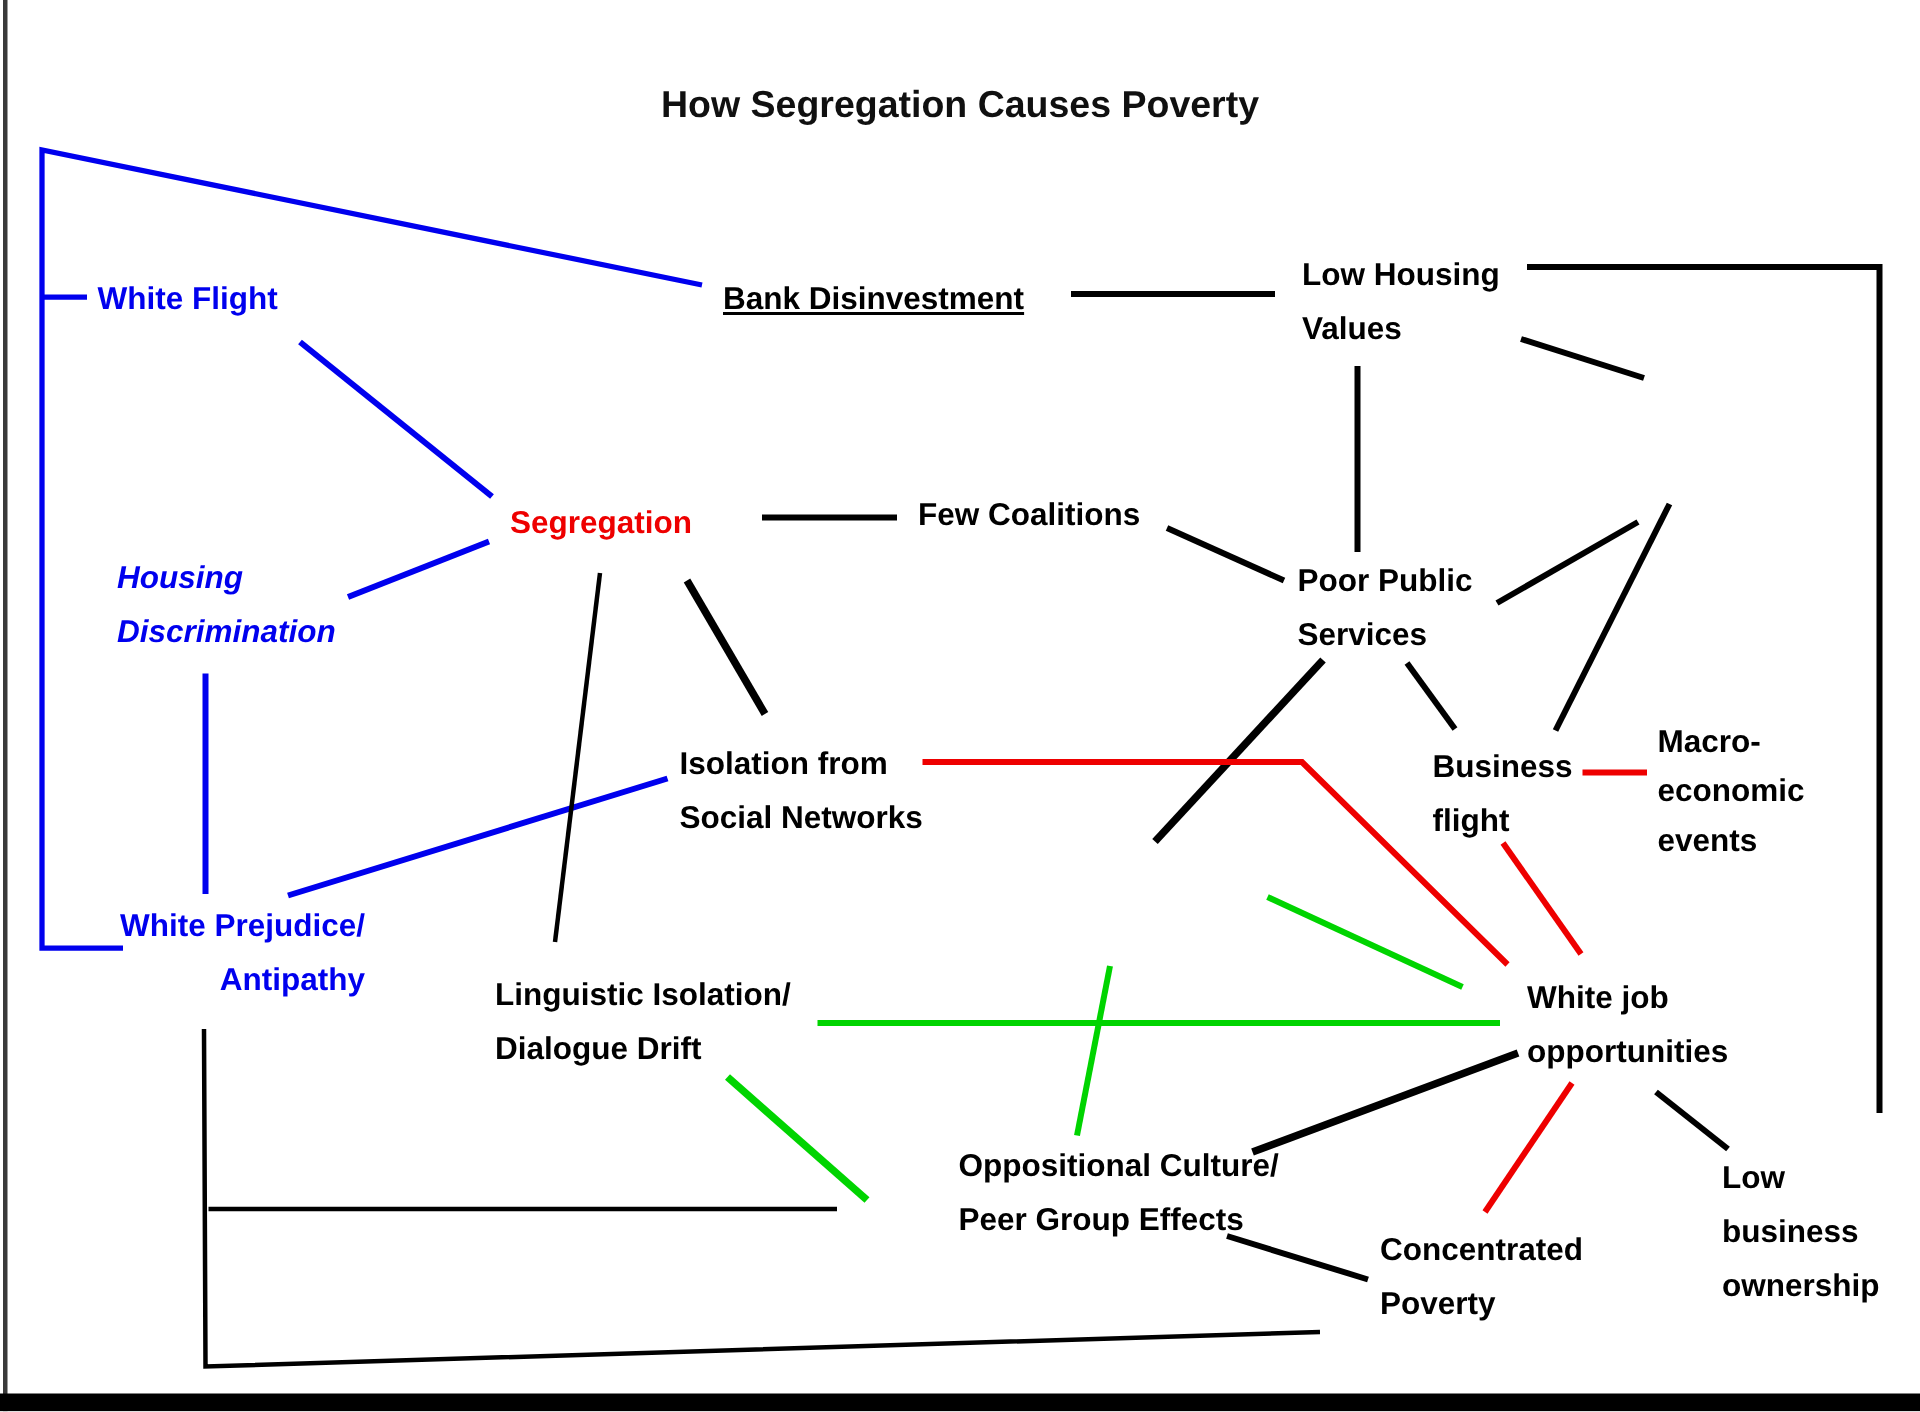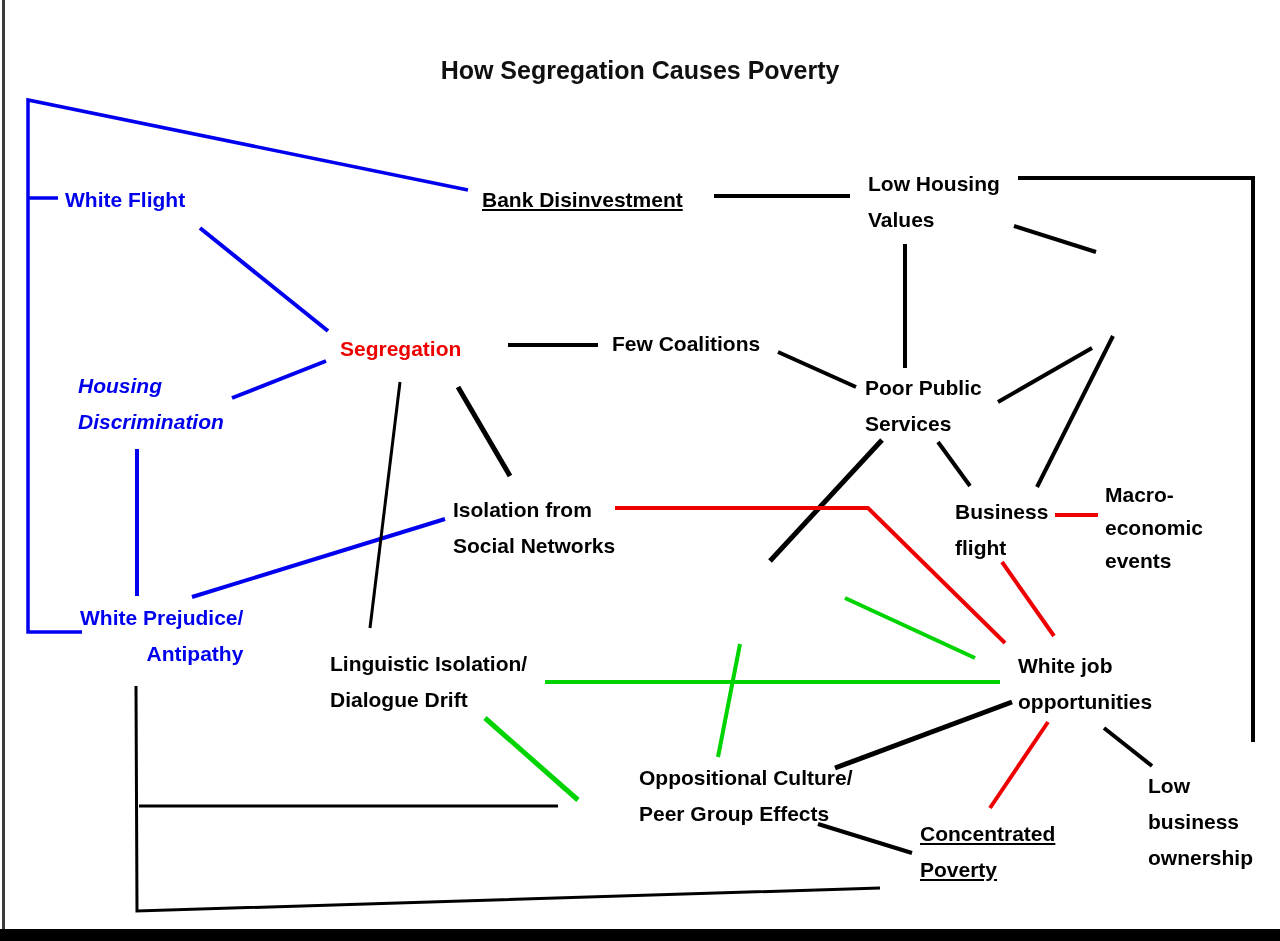--- a/index.html
+++ b/index.html
@@ -108,20 +108,20 @@
 economic
 events</div>
   <div class="node c-blue" style="left:80px;top:600px;text-align:right;">White Prejudice/
 Antipathy</div>
   <div class="node" style="left:330px;top:646px;">Linguistic Isolation/
 Dialogue Drift</div>
   <div class="node" style="left:1018px;top:648px;">White job
 opportunities</div>
   <div class="node" style="left:595px;top:760px;margin-left:44px;">Oppositional Culture/
 Peer Group Effects</div>
-  <div class="node" style="left:920px;top:816px;text-decoration:underline;">Concentrated
+  <div class="node" style="left:920px;top:816px;">Concentrated
 Poverty</div>
   <div class="node" style="left:1108px;top:768px;margin-left:40px;">Low business
 ownership</div>
 
   <div class="left-edge"></div>
   <div class="bottom-bar"></div>
 </div>
 
 </body></html>

